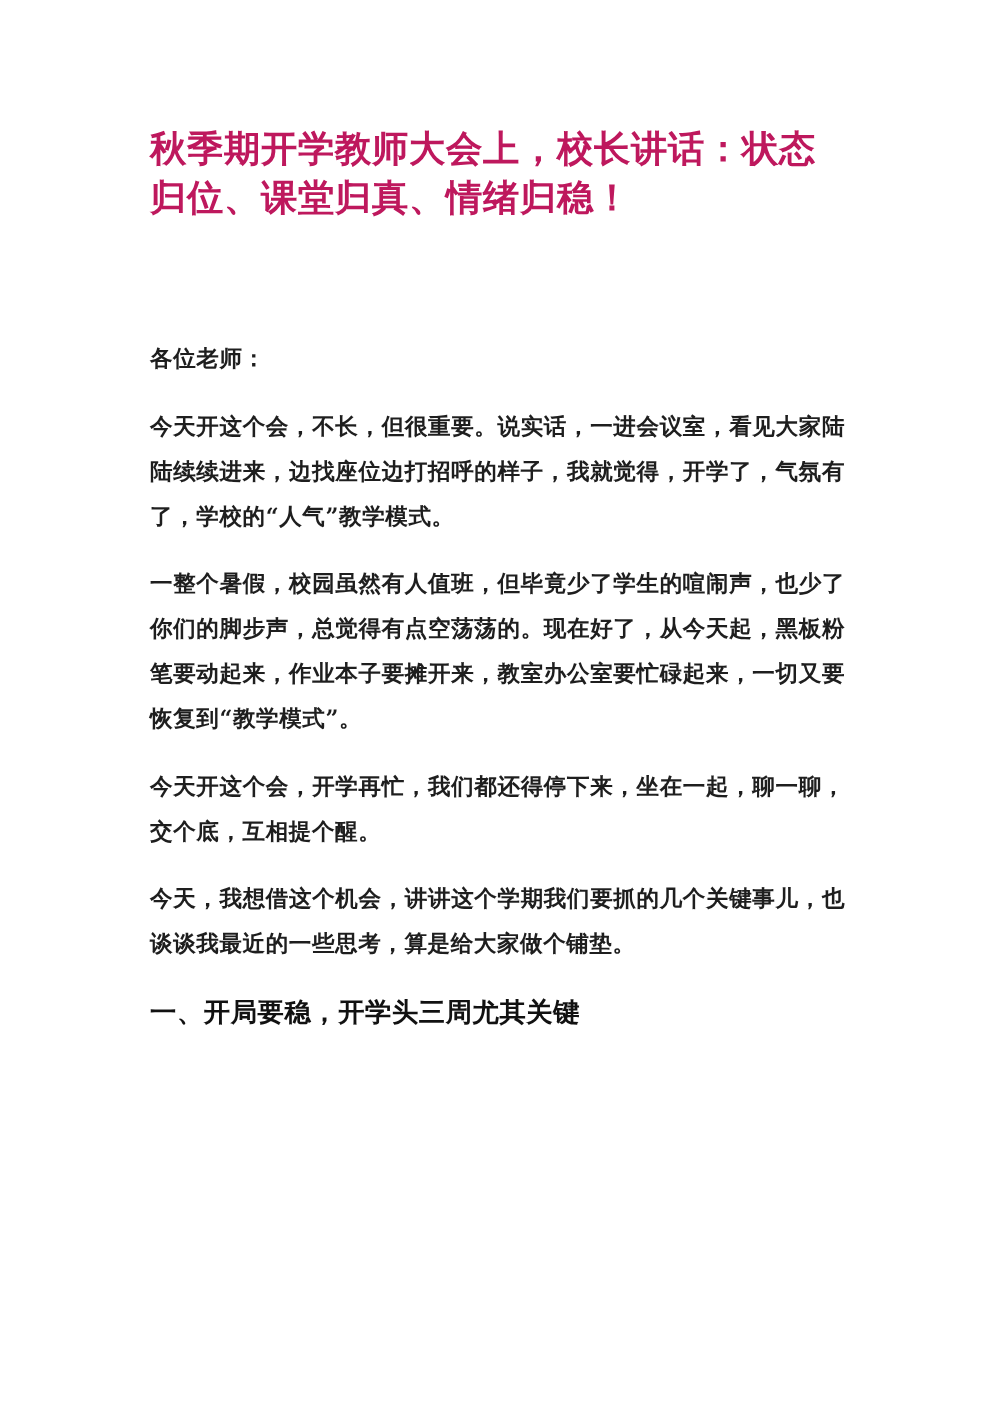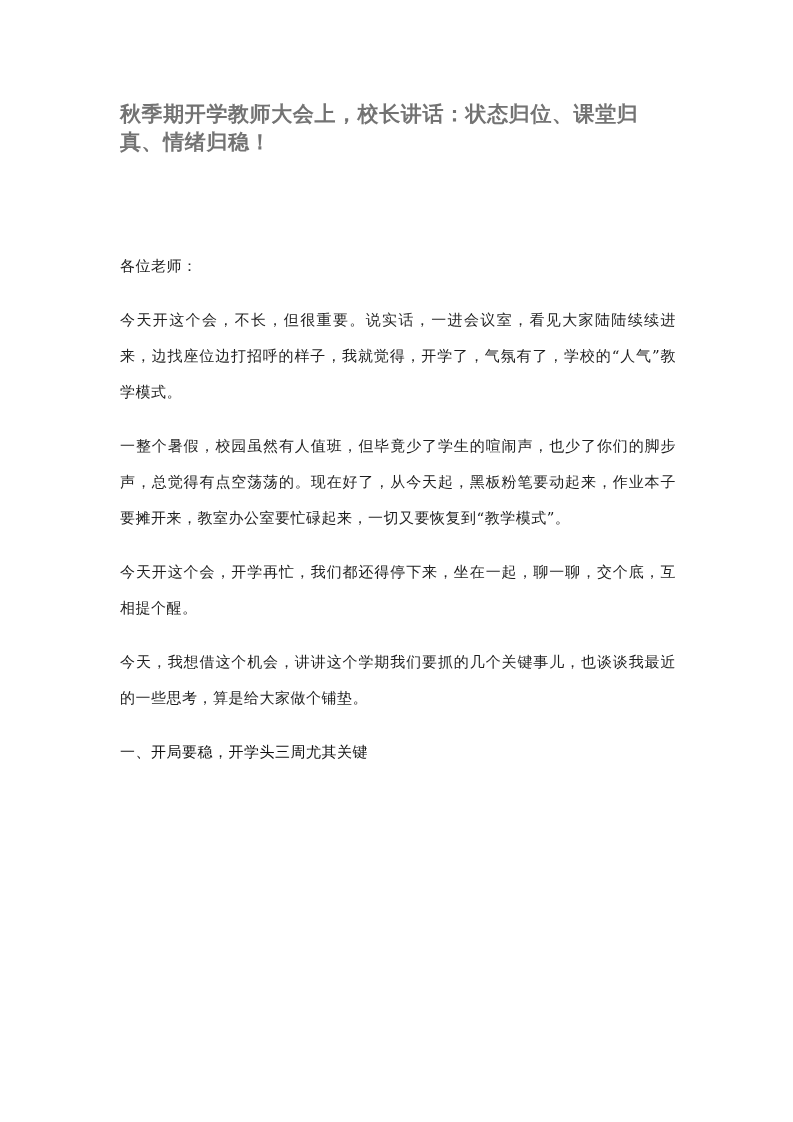--- a/index.html
+++ b/index.html
@@ -18,41 +18,42 @@
     .page {
       position: absolute;
       left: 120px;
       top: 100px;
       width: 556px;
     }
     .doc-title {
       margin: 0;
       font-family: "DejaVu Sans", "Liberation Sans", sans-serif;
       font-weight: bold;
-      font-size: 21px;
-      line-height: 28px;
-      color: #737373;
+      font-size: 29px;
+      line-height: 39px;
+      color: #be185d;
       letter-spacing: 0.6px;
     }
     .doc-body {
       margin-top: 92px;
     }
     .para {
       margin: 0 0 18px 0;
-      font-size: 15px;
+      font-size: 18px;
       line-height: 36px;
       letter-spacing: 0.5px;
       text-align: justify;
       color: #1e1e1e;
+      font-weight: bold;
     }
     .section-heading {
       margin: 0;
       font-family: "DejaVu Sans", "Liberation Sans", sans-serif;
-      font-weight: normal;
-      font-size: 15px;
+      font-weight: bold;
+      font-size: 21px;
       line-height: 36px;
       letter-spacing: 0.5px;
       color: #111111;
     }
   </style>
 </head>
 <body>
 
 <div class="page">
   <h1 class="doc-title">秋季期开学教师大会上，校长讲话：状态归位、课堂归真、情绪归稳！</h1>

